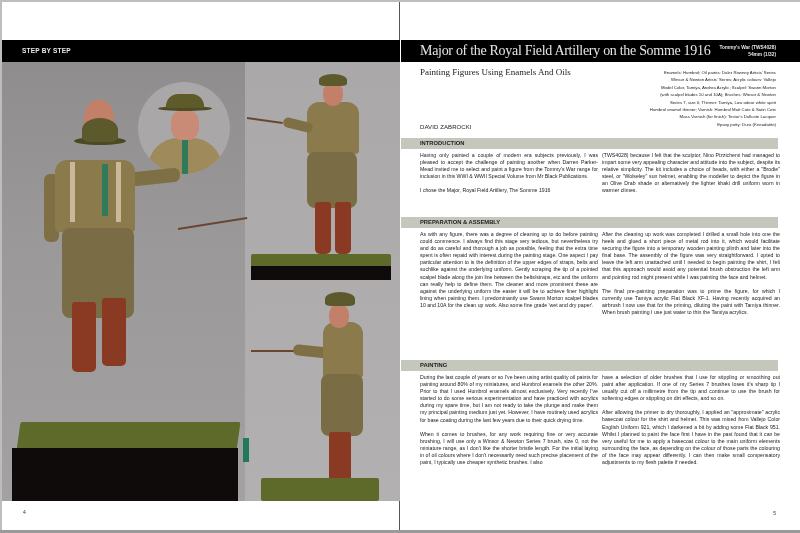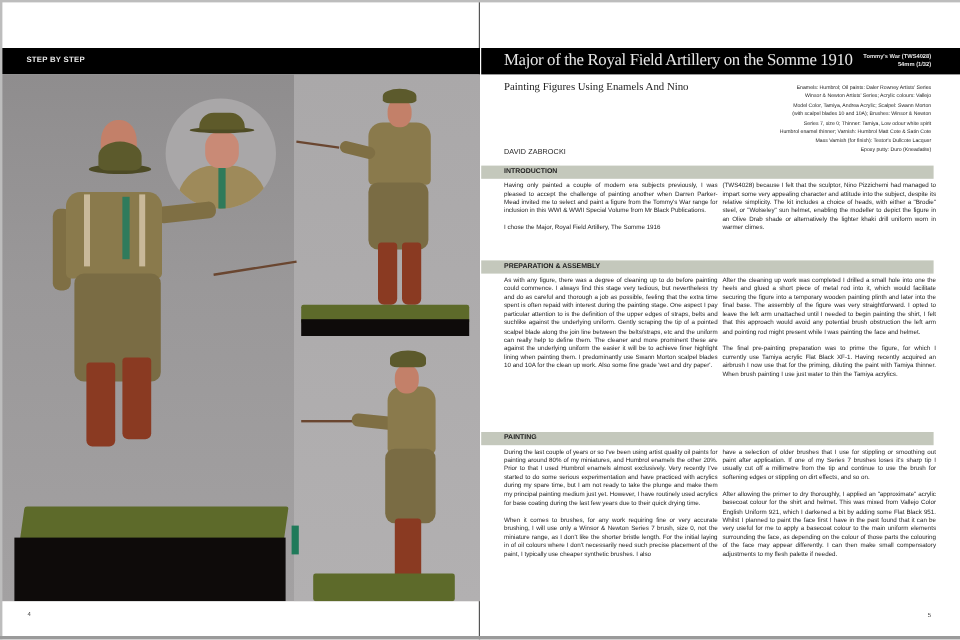--- a/index.html
+++ b/index.html
@@ -119,28 +119,28 @@
         <div class="base-top" style="left:16px;top:196px;width:118px;height:23px;"></div>
       </div>
     </div>
 
     <div class="teal-strip"></div>
     <span class="page-num-left">4</span>
   </div>
 
   <div class="page-right">
     <div class="bar-right">
-      <span class="title">Major of the Royal Field Artillery on the Somme 1910</span>
+      <span class="title">Major of the Royal Field Artillery on the Somme 1916</span>
       <div class="meta">
         <div>Tommy's War (TWS4028)</div>
         <div>54mm (1/32)</div>
       </div>
     </div>
 
-    <div class="subtitle">Painting Figures Using Enamels And Nino</div>
+    <div class="subtitle">Painting Figures Using Enamels And Oils</div>
 
     <div class="materials">
       <div>Enamels: Humbrol; Oil paints: Daler Rowney Artists' Series</div>
       <div>Winsor &amp; Newton Artists' Series; Acrylic colours: Vallejo</div>
       <div>Model Color, Tamiya, Andrea Acrylic; Scalpel: Swann Morton</div>
       <div>(with scalpel blades 10 and 10A); Brushes: Winsor &amp; Newton</div>
       <div>Series 7, size 0; Thinner: Tamiya, Low odour white spirit</div>
       <div>Humbrol enamel thinner; Varnish: Humbrol Matt Cote &amp; Satin Cote</div>
       <div>Mass Varnish (for finish): Testor's Dullcote Lacquer</div>
       <div>Epoxy putty: Duro (Kneadatite)</div>

